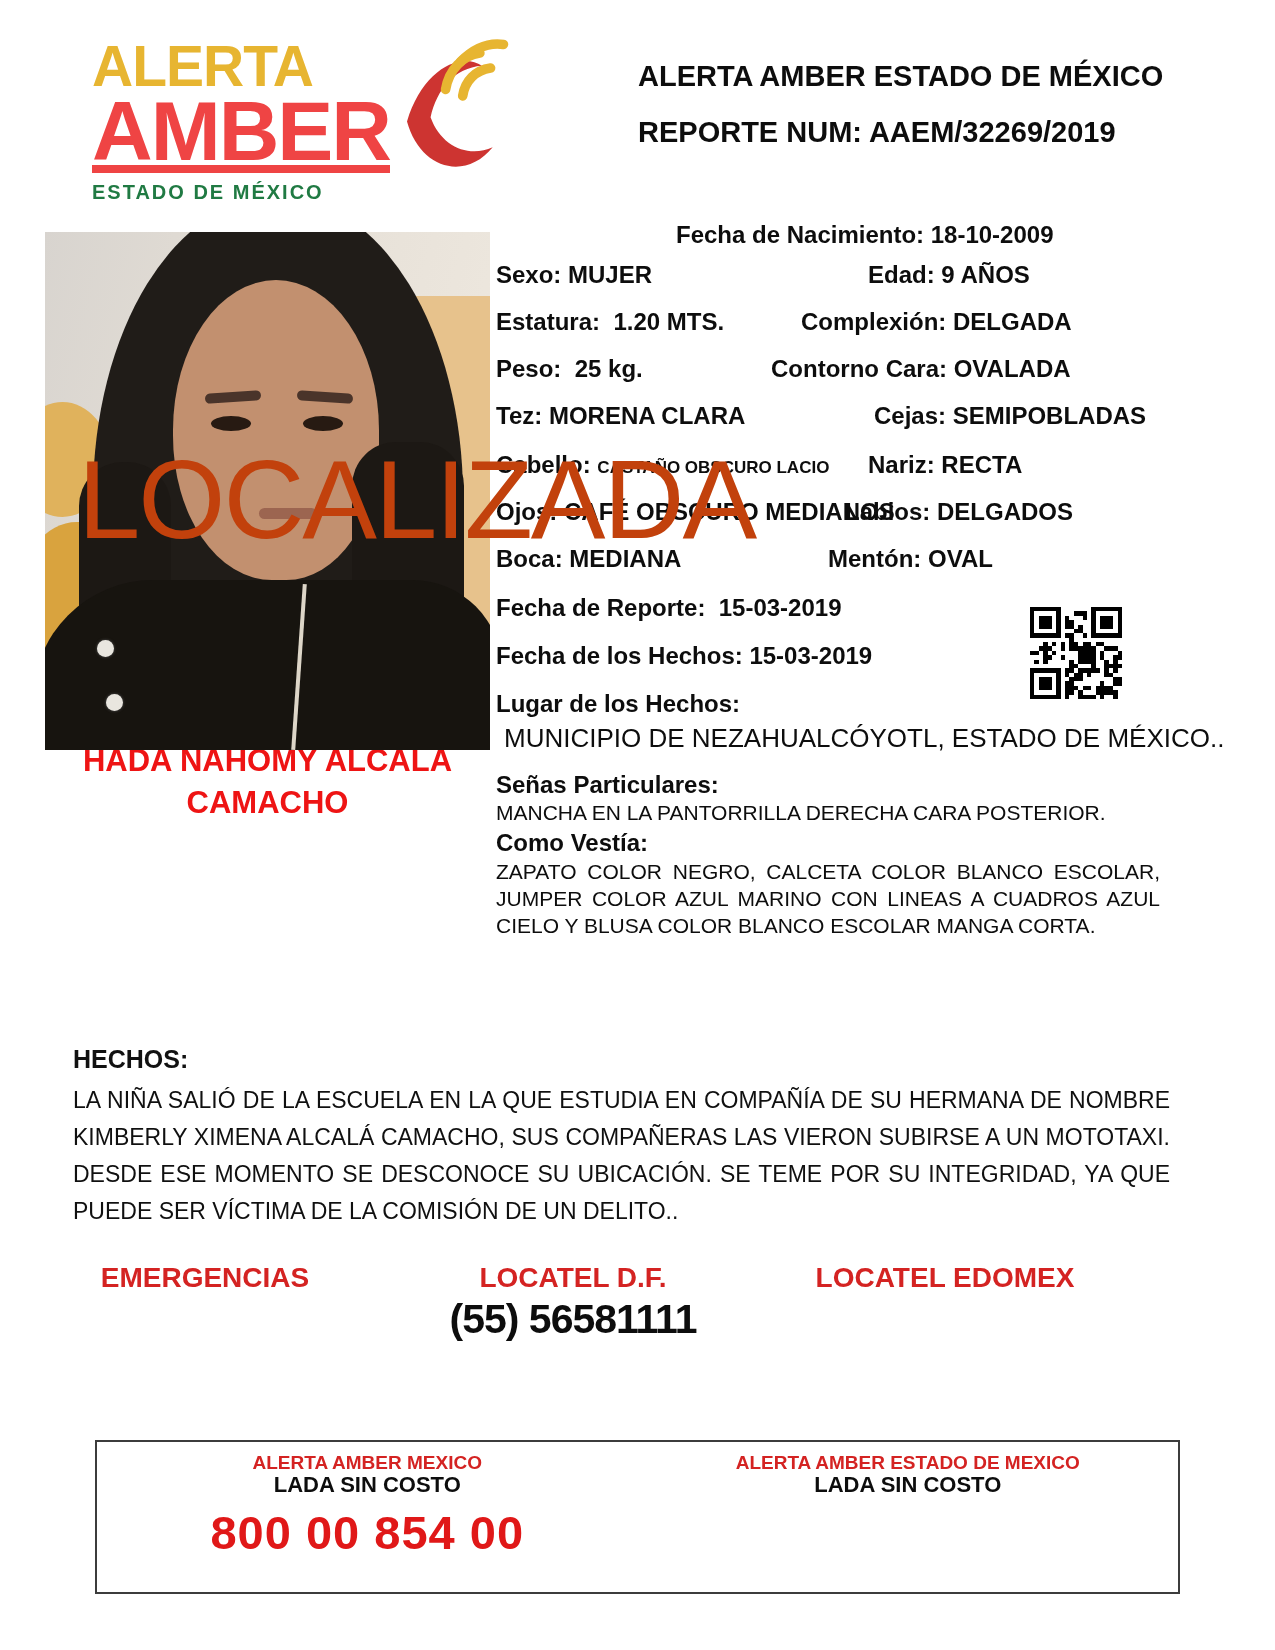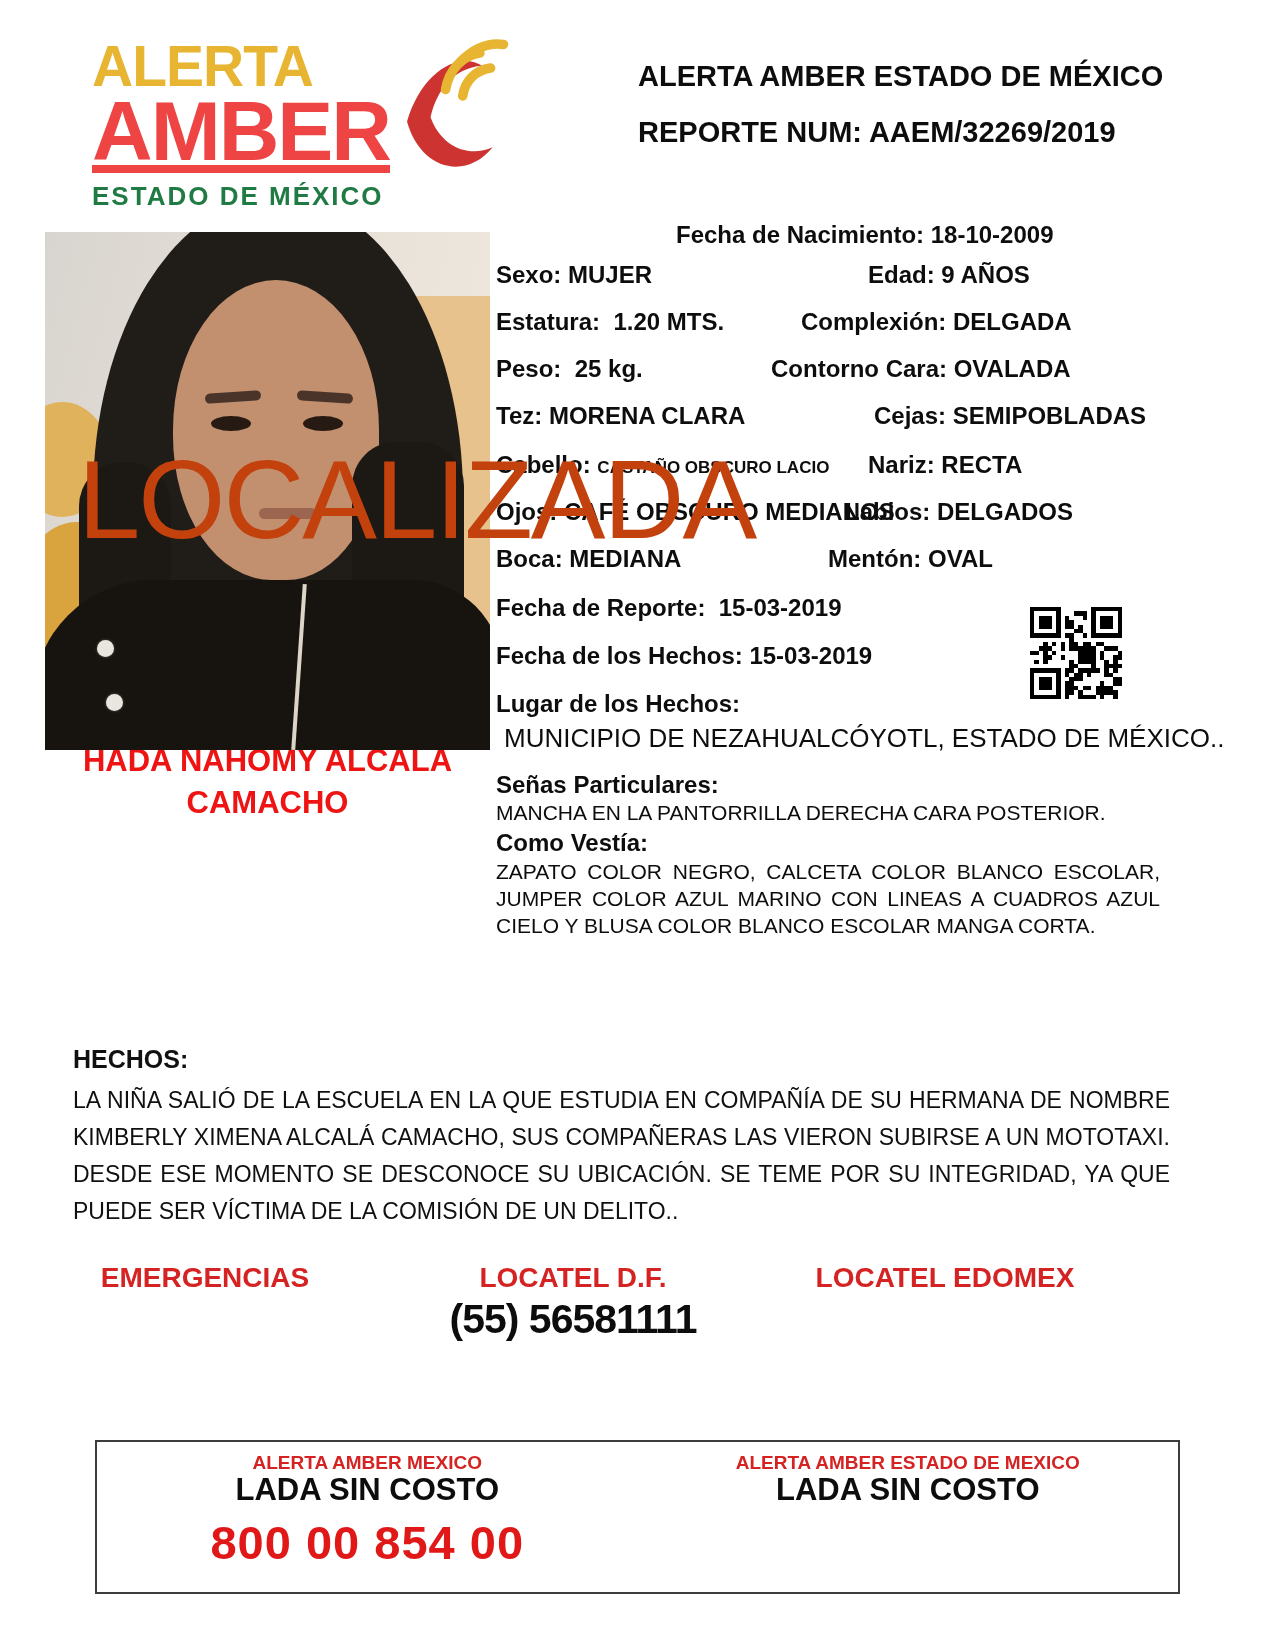--- a/index.html
+++ b/index.html
@@ -3,21 +3,21 @@
 <meta charset="utf-8">
 <style>
   html,body{margin:0;padding:0;background:#fff;}
   .page{position:relative;width:1275px;height:1650px;background:#ffffff;
         font-family:"Liberation Sans",sans-serif;color:#111;overflow:hidden;}
 
   
   .logo{position:absolute;left:92px;top:38px;width:400px;height:180px;}
   .logo-alerta{font-size:57px;font-weight:800;color:#e7b531;letter-spacing:-1px;line-height:1;}
   .logo-amber{font-size:84px;font-weight:800;color:#ef4444;letter-spacing:-2px;line-height:1;margin-top:-6px;text-decoration:underline;}
-  .logo-estado{font-size:26px;font-weight:800;color:#207a43;letter-spacing:2px;margin-top:8px;}
+  .logo-estado{font-size:20px;font-weight:800;color:#207a43;letter-spacing:2px;margin-top:8px;}
   .logo-swoosh{position:absolute;left:300px;top:0;width:120px;height:150px;}
 
   
   .title{position:absolute;left:638px;top:60px;font-size:29px;font-weight:bold;color:#0d0d0d;}
   .title-line2{margin-top:23px;}
 
   
   .photo{position:absolute;left:45px;top:232px;width:445px;height:518px;overflow:hidden;background:#e6e2db;}
   .ph-bg{position:absolute;inset:0;background:linear-gradient(105deg,#d8d4cf 0%,#e6e0d7 45%,#f0eae1 100%);}
   .ph-panel{position:absolute;right:-8px;top:64px;width:88px;height:470px;background:#e7c28c;}
@@ -86,21 +86,21 @@
   .contact.c1{left:408px;width:330px;}
   .contact.c2{left:775px;width:340px;}
   .contact-label{color:#d42322;font-size:28px;font-weight:bold;}
   .contact-number{color:#0d0d0d;font-size:41px;font-weight:bold;margin-top:2px;letter-spacing:-1px;}
 
   
   .footer-box{position:absolute;left:95px;top:1440px;width:1081px;height:150px;
               border:2px solid #3c3c3c;display:flex;background:#fff;}
   .footer-cell{flex:1;text-align:center;padding-top:10px;}
   .footer-title{color:#d42322;font-size:19px;font-weight:bold;}
-  .footer-sub{color:#0d0d0d;font-size:31px;font-weight:bold;margin-top:-2px;}
+  .footer-sub{color:#0d0d0d;font-size:22px;font-weight:bold;margin-top:-2px;}
   .footer-number{color:#e01818;font-size:47px;font-weight:bold;margin-top:7px;letter-spacing:1px;}
 </style>
 </head>
 <body>
 
 <div class="page">
 
   <div class="logo">
     <div class="logo-alerta">ALERTA</div>
     <div class="logo-amber">AMBER</div>

